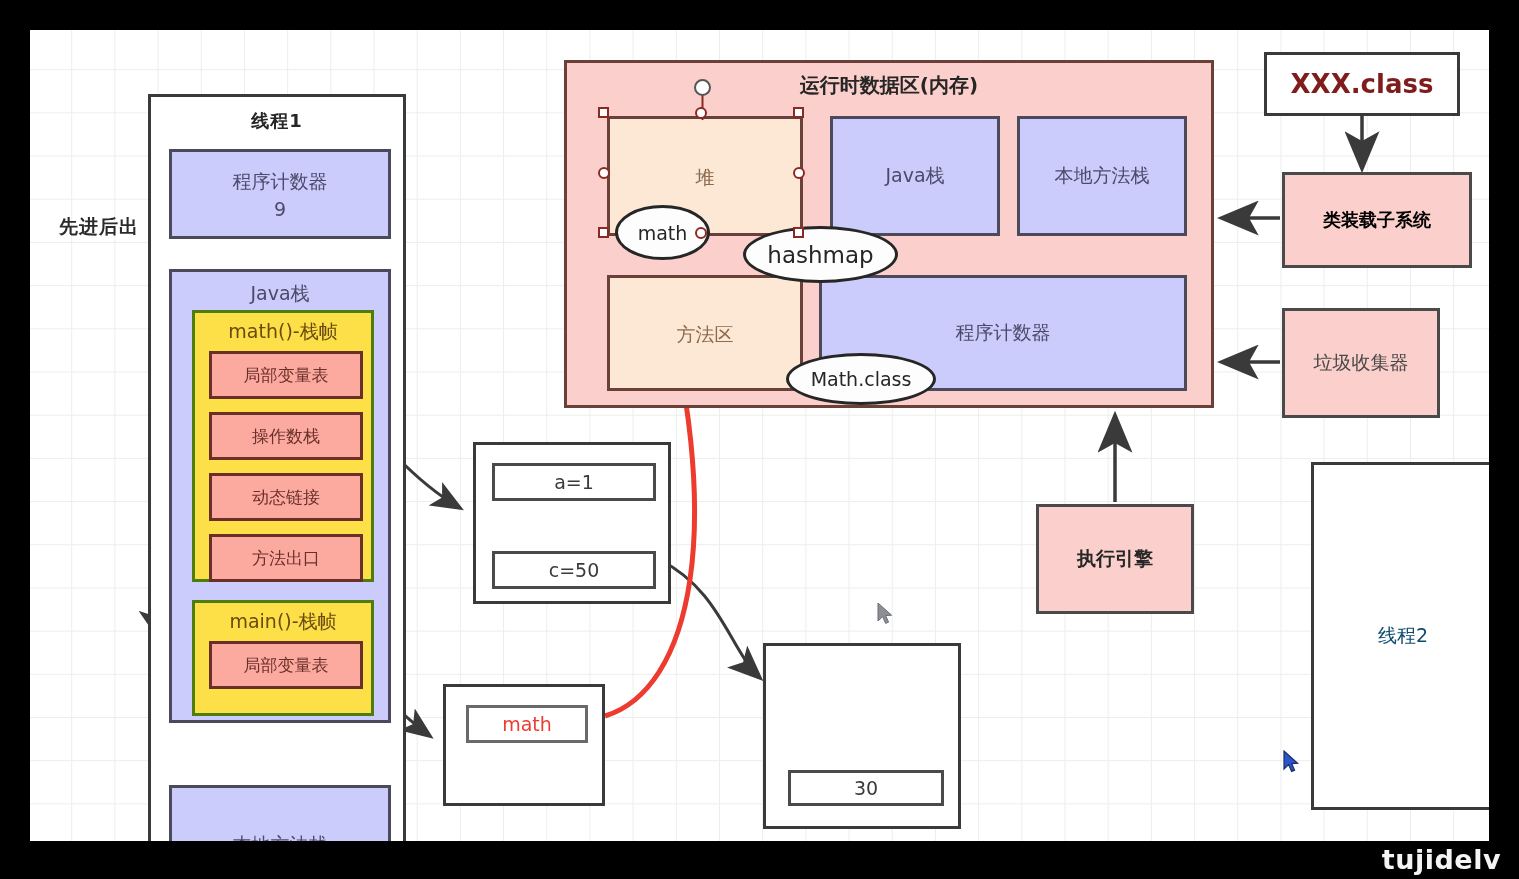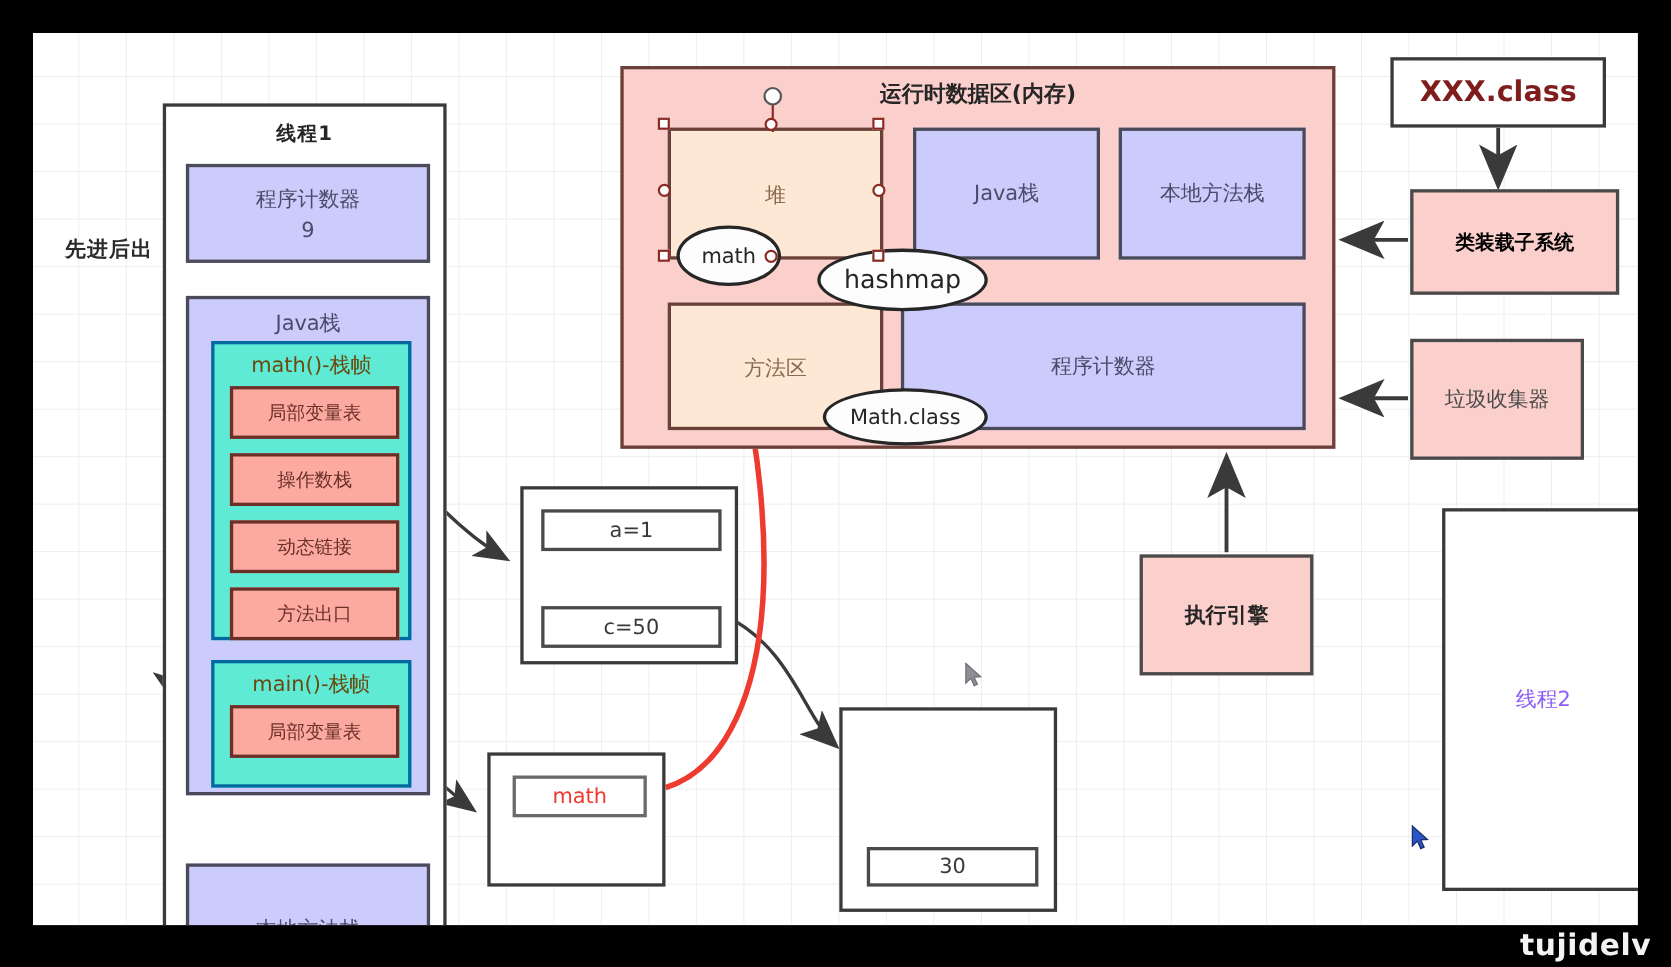--- a/index.html
+++ b/index.html
@@ -37,21 +37,21 @@
 
   
   #thread1{ left:118px; top:64px; width:258px; height:760px; background:#fff; }
   #thread1-title{ top:12px; font-size:18px; font-weight:bold; color:#262626; letter-spacing:1px;}
   #pc-box{ left:18px; top:52px; width:222px; height:90px; background:#ccccfc; border:3px solid #4a4a5a;}
   #pc-text{ top:16px; font-size:19px; color:#4a4a6a; line-height:1.45; }
 
   #javastack-box{ left:18px; top:172px; width:222px; height:454px; background:#ccccfc; border:3px solid #4a4a5a;}
   #javastack-title{ top:9px; font-size:19px; color:#4a4a6a;}
 
-  .frame{ position:absolute; background:#5eead4; border:3px solid #0369a1; left:20px; width:182px; }
+  .frame{ position:absolute; background:#fde047; border:3px solid #4d7c0f; left:20px; width:182px; }
   .frame-title{ top:6px; font-size:19px; color:#6a4a10; }
   .slot{ position:absolute; left:14px; width:154px; height:48px; background:#fcaaa0; border:3px solid #6a3028;
          display:flex; align-items:center; justify-content:center; font-size:17px; color:#6a3028; }
 
   #frame-math{ top:38px; height:272px; }
   #frame-main{ top:328px; height:116px; }
 
   #native-box{ left:18px; top:688px; width:222px; height:120px; background:#ccccfc; border:3px solid #4a4a5a;
                display:flex; align-items:center; justify-content:center; font-size:19px; color:#4a4a6a;}
 
@@ -67,21 +67,21 @@
                  display:flex; align-items:center; justify-content:center; font-size:19px; color:#4a4a6a;}
   #methodarea-box{ left:40px; top:212px; width:196px; height:116px; background:#fce8d4; border:3px solid #6a4038;}
   #methodarea-label{ position:absolute; left:0; right:0; top:44px; text-align:center; font-size:19px; color:#8a6a50;}
   #pc2-box{ left:252px; top:212px; width:368px; height:116px; background:#ccccfc; border:3px solid #4a4a5a;
             display:flex; align-items:center; justify-content:center; font-size:19px; color:#4a4a6a;}
 
   .ellipse{ position:absolute; background:#fdfdfd; border:3px solid #262626; border-radius:50%;
             display:flex; align-items:center; justify-content:center; color:#262626; }
   #el-math{ left:585px; top:175px; width:95px; height:55px; font-size:19px; z-index:6; }
   #el-hashmap{ left:713px; top:196px; width:155px; height:57px; font-size:23px; z-index:6;}
-  #el-mathclass{ left:718px; top:323px; width:150px; height:52px; font-size:19px; z-index:6;}
+  #el-mathclass{ left:756px; top:323px; width:150px; height:52px; font-size:19px; z-index:6;}
 
   
   .handle-sq{ position:absolute; width:11px; height:11px; background:#fff; border:2px solid #8a2a22; z-index:9;}
   .handle-ci{ position:absolute; width:12px; height:12px; background:#fff; border:2px solid #8a2a22; border-radius:50%; z-index:9;}
   .handle-rot{ position:absolute; width:17px; height:17px; background:#fff; border:2px solid #555; border-radius:50%; z-index:9;}
 
   
   #vars-box{ left:443px; top:396px; width:198px; height:162px; background:#fff;margin-top:16px; }
   .varrow{ position:absolute; left:16px; width:164px; height:38px; background:#fff; border:3px solid #4a4a4a;
            display:flex; align-items:center; justify-content:center; font-size:19px; color:#3a3a3a;}
@@ -102,21 +102,21 @@
   #xxxclass-box{ left:1234px; top:22px; width:196px; height:64px; background:#fff;
                  display:flex; align-items:center; justify-content:center;
                  font-size:26px; font-weight:bold; color:#7f1d1d;}
   #loader-box{ left:1252px; top:142px; width:190px; height:96px; background:#fbcfcb; border:3px solid #4a4a4a;
                display:flex; align-items:center; justify-content:center; font-size:18px; font-weight:bold; color:#000000;}
   #gc-box{ left:1252px; top:278px; width:158px; height:110px; background:#fbcfcb; border:3px solid #4a4a4a;
            display:flex; align-items:center; justify-content:center; font-size:19px; color:#4a4a4a;}
   #engine-box{ left:1006px; top:474px; width:158px; height:110px; background:#fbcfcb; border:3px solid #4a4a4a;
                display:flex; align-items:center; justify-content:center; font-size:19px; font-weight:bold; color:#262626;}
   #thread2-box{ left:1281px; top:432px; width:184px; height:348px; background:#fff;
-                display:flex; align-items:center; justify-content:center; font-size:19px; color:#8b5cf6;}
+                display:flex; align-items:center; justify-content:center; font-size:19px; color:#0c4a6e;}
 
   
   .cursor{ position:absolute; z-index:40; pointer-events:none; }
 
   
   #watermark{
     position:absolute; right:18px; bottom:4px;
     font-size:27px; font-weight:bold; color:#f4f4f4;
     letter-spacing:0.5px;
   }

